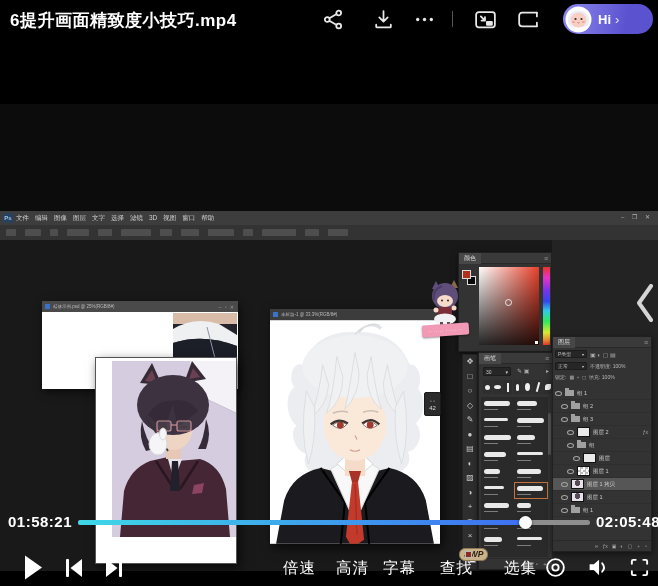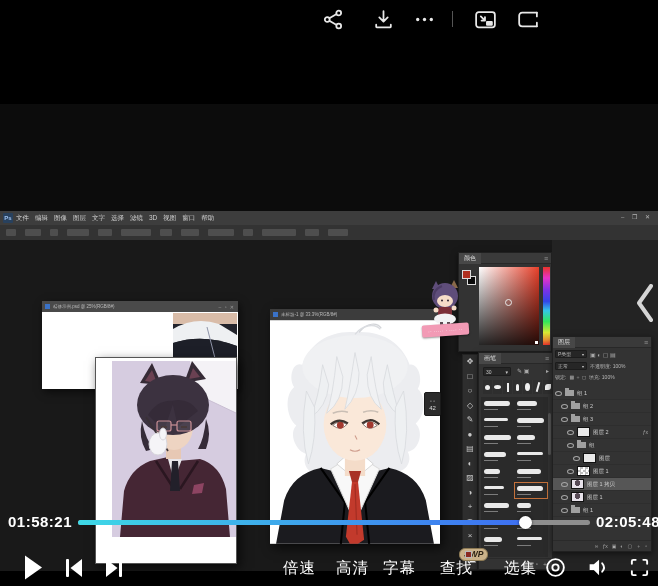--- a/index.html
+++ b/index.html
@@ -66,20 +66,21 @@
   .banner{position:absolute;left:-2px;top:44px;width:47px;height:12px;background:#f29ab5;border-radius:2px;
     transform:rotate(-4deg);display:flex;align-items:center;justify-content:center;box-shadow:0 1px 2px rgba(0,0,0,.4)}
   .banner span{font-size:4.5px;color:#fff;letter-spacing:.5px;white-space:nowrap}
 </style>
 </head>
 <body>
 
 <div class="stage">
 
   <div class="abs" style="left:0;top:0;width:658px;height:40px;background:#000">
+    <div class="abs title" style="left:10px;top:9px">6提升画面精致度小技巧.mp4</div>
 
     <svg class="abs ico" style="left:322px;top:8px" width="23" height="23" viewBox="0 0 22 22" fill="none" stroke="currentColor" stroke-width="1.7">
       <circle cx="5" cy="11" r="2.3"></circle>
         <circle cx="16" cy="4.8" r="2.3"></circle>
         <circle cx="16" cy="17.2" r="2.3"></circle>
       <path d="M7,9.8 L14,5.8 M7,12.2 L14,16.2"></path>
     </svg>
     <svg class="abs ico" style="left:372px;top:8px" width="23" height="23" viewBox="0 0 22 22" fill="none" stroke="currentColor" stroke-width="1.7" stroke-linecap="round" stroke-linejoin="round">
       <path d="M11,3 V12.5 M7,9 L11,13 L15,9 M4,16 V18 Q4,18.5 4.5,18.5 H17.5 Q18,18.5 18,18 V16"></path>
     </svg>
@@ -91,20 +92,34 @@
     <div class="abs" style="left:452px;top:11px;width:1px;height:16px;background:#555"></div>
     <svg class="abs ico" style="left:473px;top:8px" width="25" height="23" viewBox="0 0 24 22" fill="none" stroke="currentColor" stroke-width="1.7" stroke-linecap="round" stroke-linejoin="round">
       <rect x="3" y="4" width="18" height="14.5" rx="2.5"></rect>
       <path d="M7.5,8 L11.5,12 M11.5,12 H8.2 M11.5,12 V8.7"></path>
       <rect x="12.5" y="12.5" width="6.5" height="4.5" rx="1" fill="currentColor" stroke="none"></rect>
     </svg>
     <svg class="abs ico" style="left:515px;top:8px" width="25" height="23" viewBox="0 0 24 22" fill="none" stroke="currentColor" stroke-width="1.7" stroke-linecap="round">
       <path d="M21,4.5 H7 Q4,4.5 4,7.5 V14.5 Q4,17.5 7,17.5 H21"></path>
       <path d="M21,4.5 V8 M21,17.5 V14"></path>
     </svg>
+    <div class="abs hi-pill" style="left:563px;top:4px">
+      <svg width="27" height="27" viewBox="0 0 27 27">
+        <circle cx="13.5" cy="13.5" r="13" fill="#fff"></circle>
+        <path d="M3,15 Q3,5 13.5,4.5 Q24,5 24,15 Q24,20 19,21 L8,21 Q3,20 3,15 Z" fill="#e9eefb"></path>
+        <ellipse cx="13.5" cy="14" rx="8" ry="7.5" fill="#f9cfc4"></ellipse>
+        <circle cx="10.5" cy="13" r="1.1" fill="#33292b"></circle>
+          <circle cx="16.5" cy="13" r="1.1" fill="#33292b"></circle>
+        <ellipse cx="8.6" cy="16" rx="1.5" ry="1" fill="#f2a28f"></ellipse>
+          <ellipse cx="18.4" cy="16" rx="1.5" ry="1" fill="#f2a28f"></ellipse>
+        <path d="M12.5,16.5 Q13.5,17.5 14.5,16.5" stroke="#a56355" stroke-width=".8" fill="none"></path>
+      </svg>
+      <span class="hi-txt">Hi</span>
+      <span class="hi-ch">›</span>
+    </div>
   </div>
 
   <div class="abs" style="left:0;top:104px;width:658px;height:374px;background:#0c0c0c">
     <div class="ps">
 
       <div class="menubar">
         <div class="pslogo">Ps</div>
         <div class="menuitems">
           <span>文件</span>
           <span>编辑</span>

